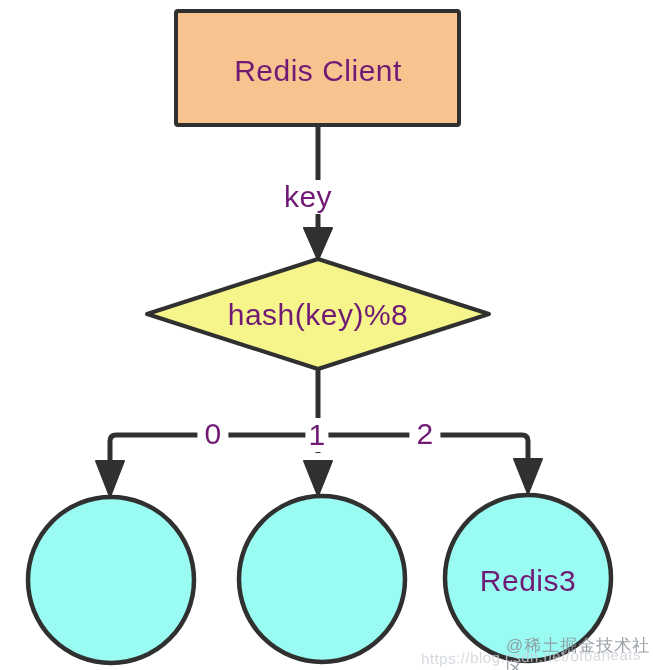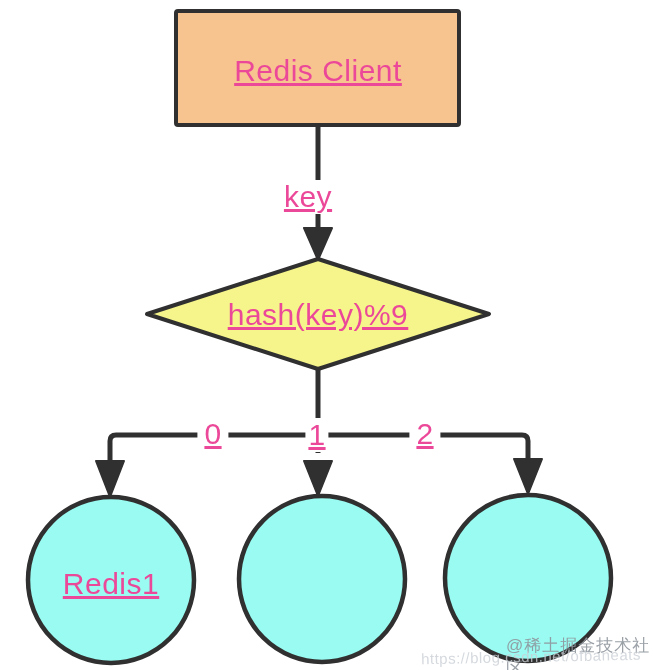--- a/index.html
+++ b/index.html
@@ -11,26 +11,25 @@
     overflow:hidden;
   }
   .canvas svg{position:absolute;left:0;top:0;}
   .edge{stroke:#303030;stroke-width:5;fill:none;}
   .shape{stroke:#303030;stroke-width:4;stroke-linejoin:round;}
   .circ{stroke:#303030;stroke-width:4.5;}
   .head{fill:#303030;stroke:#303030;stroke-width:2;stroke-linejoin:round;}
   .lbl{
     position:absolute;
     transform:translate(-50%,-50%);
-    color:#ec4899;
+    color:#701a75;
     font-size:30px;
     letter-spacing:.5px;
     white-space:nowrap;
     line-height:1;
-    text-decoration:underline;
   }
   .lbl.on-line{background:#ffffff;padding:2px 7px;}
   .lbl.digit{font-size:30px;}
   .lbl.junction{padding:2px 3px;}
   .wm-community{
     position:absolute;
     transform:none;
     left:506px;top:634px;
     font-size:17px;
     color:#8F969D;
@@ -71,29 +70,29 @@
 
     <circle cx="111" cy="580" r="83" class="circ" fill="#99FBF1"></circle>
     <circle cx="322" cy="579" r="83" class="circ" fill="#99FBF1"></circle>
     <circle cx="528" cy="578" r="83" class="circ" fill="#99FBF1"></circle>
   </svg>
 
   <div class="lbl" style="left:318px;top:71px;">Redis Client</div>
 
   <div class="lbl on-line" style="left:308px;top:197px;">key</div>
 
-  <div class="lbl" style="left:318px;top:315px;">hash(key)%9</div>
+  <div class="lbl" style="left:318px;top:315px;">hash(key)%8</div>
 
   <div class="lbl on-line digit" style="left:213px;top:434px;">0</div>
 
   <div class="lbl on-line digit junction" style="left:317px;top:435px;">1</div>
 
   <div class="lbl on-line digit" style="left:425px;top:434px;">2</div>
 
-  <div class="lbl" style="left:111px;top:584px;">Redis1</div>
 
 
+  <div class="lbl" style="left:528px;top:581px;">Redis3</div>
 
   <div class="wm-community">@稀土掘金技术社区</div>
 
   <div class="wm-url">https://blog.csdn.net/ofbaneats</div>
 
 </div>
 
 </body></html>

